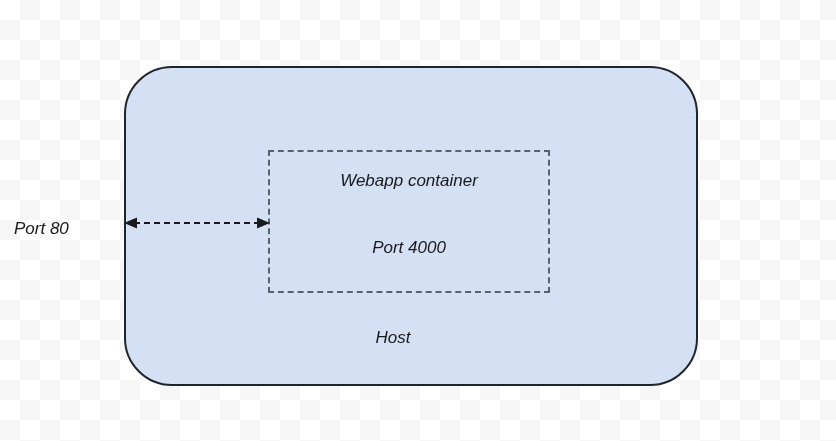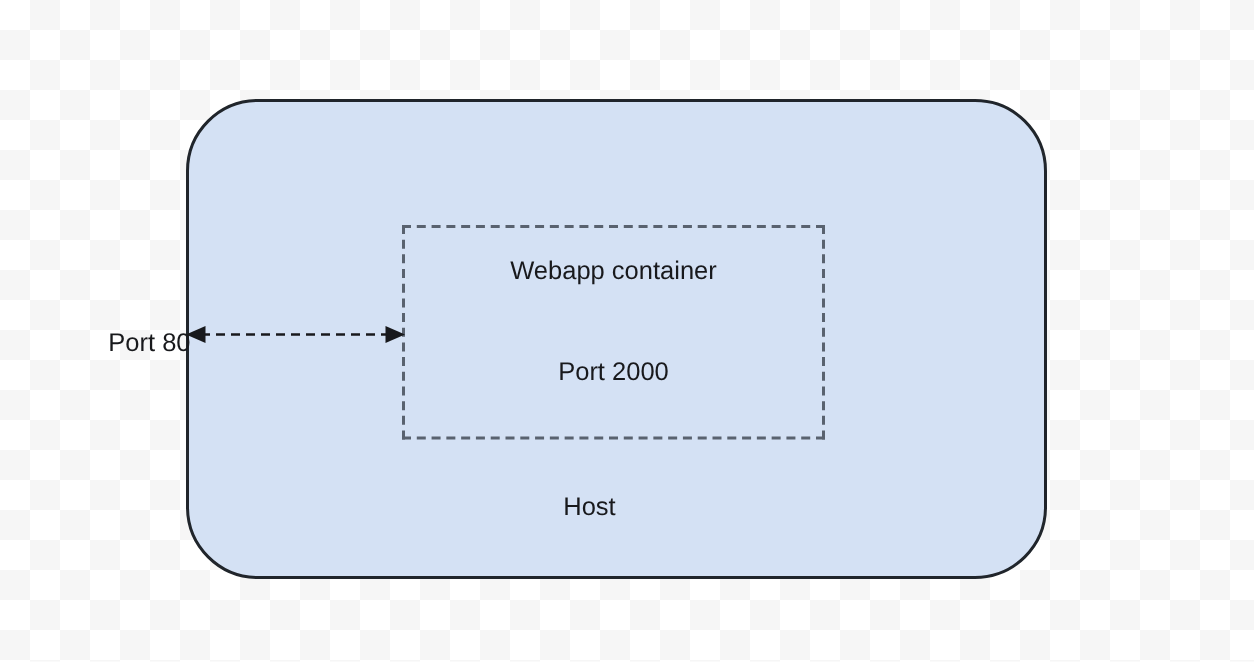--- a/index.html
+++ b/index.html
@@ -55,41 +55,42 @@
 
   
   .diagram-label {
     position: absolute;
     color: #18191c;
     font-size: 17px;
     line-height: 20px;
     white-space: nowrap;
     text-align: center;
     font-family: "Liberation Sans", sans-serif;
+    font-style: italic;
   }
   #label-webapp-container {
     left: 268px;
     top: 171px;
     width: 282px;
   }
   #label-port-3000 {
     left: 268px;
     top: 238px;
     width: 282px;
   }
   #label-host {
     left: 252px;
     top: 328px;
     width: 282px;
   }
   #label-port-80 {
-    left: 27px;
+    left: 14px;
     top: 219px;
     width: 100px;
-    text-align: right;
+    text-align: left;
   }
 
   
   #port-mapping-arrow {
     position: absolute;
     left: 118px;
     top: 209px;
     width: 158px;
     height: 28px;
   }
@@ -98,21 +99,21 @@
 <body>
 
 <div id="diagram-canvas">
 
   <div id="host-box"></div>
 
   <div id="webapp-container-box"></div>
 
   <div class="diagram-label" id="label-webapp-container">Webapp container</div>
 
-  <div class="diagram-label" id="label-port-3000">Port 2000</div>
+  <div class="diagram-label" id="label-port-3000">Port 4000</div>
 
   <div class="diagram-label" id="label-host">Host</div>
 
   <div class="diagram-label" id="label-port-80">Port 80</div>
 
   <svg id="port-mapping-arrow" viewBox="0 0 158 28">
 
     <line x1="16" y1="14" x2="142" y2="14" stroke="#18191c" stroke-width="1.8" stroke-dasharray="6 4"></line>
 
     <polygon points="6,14 19,8.4 19,19.6" fill="#18191c"></polygon>

